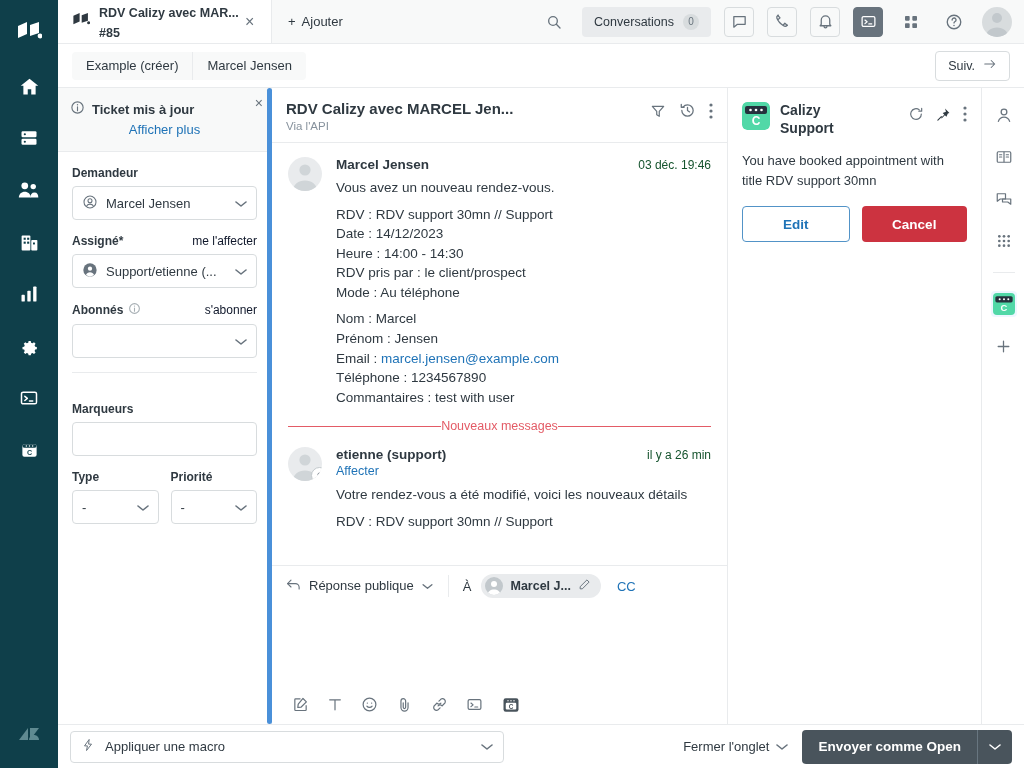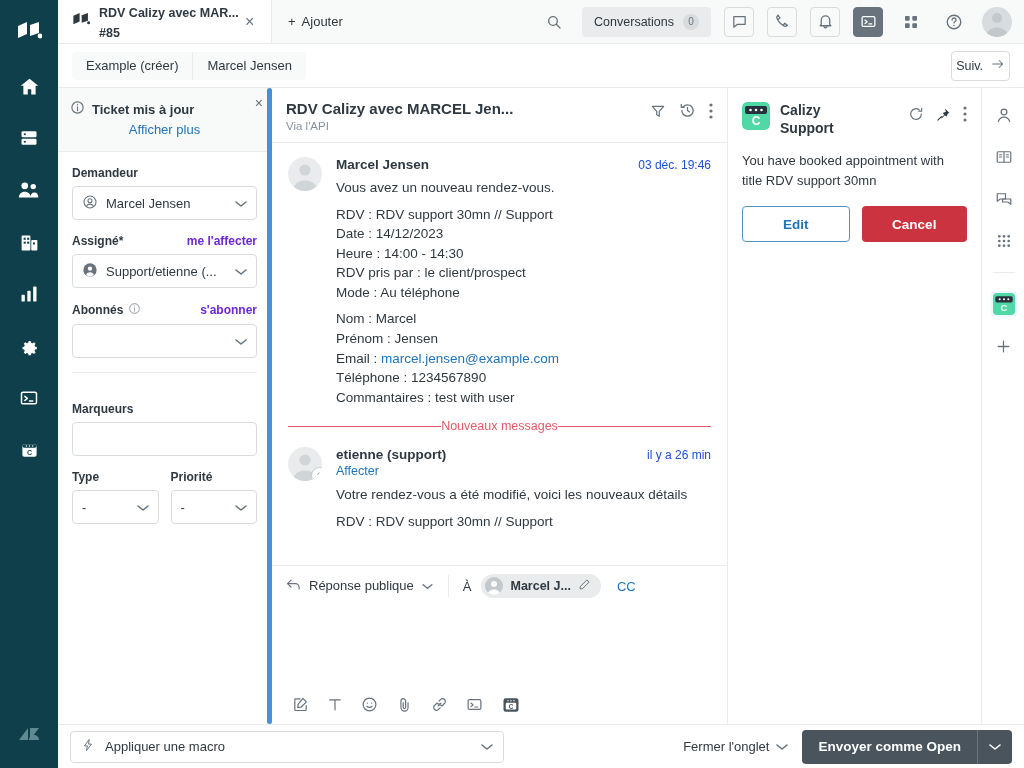--- a/index.html
+++ b/index.html
@@ -84,21 +84,21 @@
     font-size: 13px; color:#2f3941; padding: 0 14px; cursor:pointer;
     border-right: 1px solid #e9ebed; height:28px; display:flex; align-items:center;
   }
   .crumb:last-child { border-right: none; gap:7px; }
   .badge-open {
     background:#de3c1f; color:#fff; font-size:11px; font-weight:700;
     border-radius:3px; padding: 2px 6px; letter-spacing:.2px;
   }
   .suiv {
     margin-left:auto; display:flex; align-items:center; gap:8px;
-    border:1px solid #d8dcde; border-radius:4px; height:30px; padding:0 4px;
+    border:1px solid #d8dcde; border-radius:4px; height:30px; padding:0 12px;
     font-size:12.5px; color:#2f3941; cursor:pointer; background:#fff;
   }
 
   
   .body3 { flex:1; display:flex; min-height:0; background:#fff; position:relative;}
 
   
   .props {
     width: 214px; flex:0 0 214px; border-right:1px solid #e9ebed;
     display:flex; flex-direction:column; background:#fff; min-height:0;
@@ -106,21 +106,21 @@
   .notice {
     background:#f8f9f9; border-bottom:1px solid #e9ebed; padding: 12px 12px 14px 12px;
     position:relative; text-align:center;
   }
   .notice-row { display:flex; align-items:center; gap:7px; justify-content:flex-start;}
   .notice-title { font-size: 13px; font-weight:700; color:#2f3941;}
   .notice-link { display:block; font-size:13px; color:#1f73b7; margin-top:3px; cursor:pointer; text-align:center;}
   .notice-close { position:absolute; right:8px; top:7px; color:#68737d; font-size:14px; cursor:pointer;}
   .prop-pad { padding: 14px 14px 0 14px; }
   .plabel { font-size:12px; font-weight:700; color:#2f3941; margin-bottom: 6px; display:flex; align-items:center; gap:5px;}
-  .plink { margin-left:auto; font-size:12px; font-weight:700; color:#6d28d9; cursor:pointer;}
+  .plink { margin-left:auto; font-size:12px; font-weight:400; color:#0f172a; cursor:pointer;}
   .field {
     height: 34px; border:1px solid #d8dcde; border-radius:4px;
     display:flex; align-items:center; padding: 0 9px; gap:8px; font-size:13px;
     color:#2f3941; background:#fff; cursor:pointer;
   }
   .field .val { flex:1; min-width:0; overflow:hidden; white-space:nowrap; text-overflow:ellipsis;}
   .chev { color:#68737d; flex:0 0 12px;}
   .prop-block { margin-bottom: 14px;}
   .divider-h { height:1px; background:#e9ebed; margin: 6px 0 0 0;}
   .two-col { display:flex; gap: 12px; }
@@ -141,21 +141,21 @@
   .conv-head-icons { display:flex; align-items:center; gap:13px; color:#68737d; padding-top:2px;}
   .stream { flex:1; overflow:hidden; padding: 14px 16px 0 16px; position:relative;}
   .msg { display:flex; gap:14px; margin-bottom: 6px;}
   .av { width:34px; height:34px; border-radius:50%; background:#e9ebed; flex:0 0 34px;
         display:flex; align-items:flex-end; justify-content:center; overflow:hidden; position:relative;}
   .av-badge { position:absolute; right:-6px; bottom:-3px; width:17px; height:17px; border-radius:50%;
     background:#fff; border:1px solid #c2c8cc; display:flex; align-items:center; justify-content:center;}
   .msg-body { flex:1; min-width:0;}
   .msg-head { display:flex; align-items:baseline; gap:8px;}
   .msg-author { font-size:13.5px; font-weight:700; color:#2f3941;}
-  .msg-time { margin-left:auto; font-size:12px; color:#1d4ed8; white-space:nowrap;}
+  .msg-time { margin-left:auto; font-size:12px; color:#14532d; white-space:nowrap;}
   .msg-link { font-size:12.5px; color:#1f73b7; margin-top:2px; cursor:pointer;}
   .msg-text { font-size:13.5px; color:#2f3941; line-height:1.45; margin-top: 7px; white-space:pre-wrap;}
   .msg-text a { color:#1f73b7; text-decoration:none;}
   .newmsgs { display:flex; align-items:center; gap:0; margin: 12px 0 6px 0;}
   .newmsgs .ln { flex:1; height:1px; background:#e35b66;}
   .newmsgs .lbl { font-size:12.5px; color:#e35b66;}
 
   
   .composer { border-top:1px solid #e9ebed; background:#fff; flex:0 0 auto;}
   .comp-top { height:40px; display:flex; align-items:center; padding: 0 14px; gap: 10px;}

